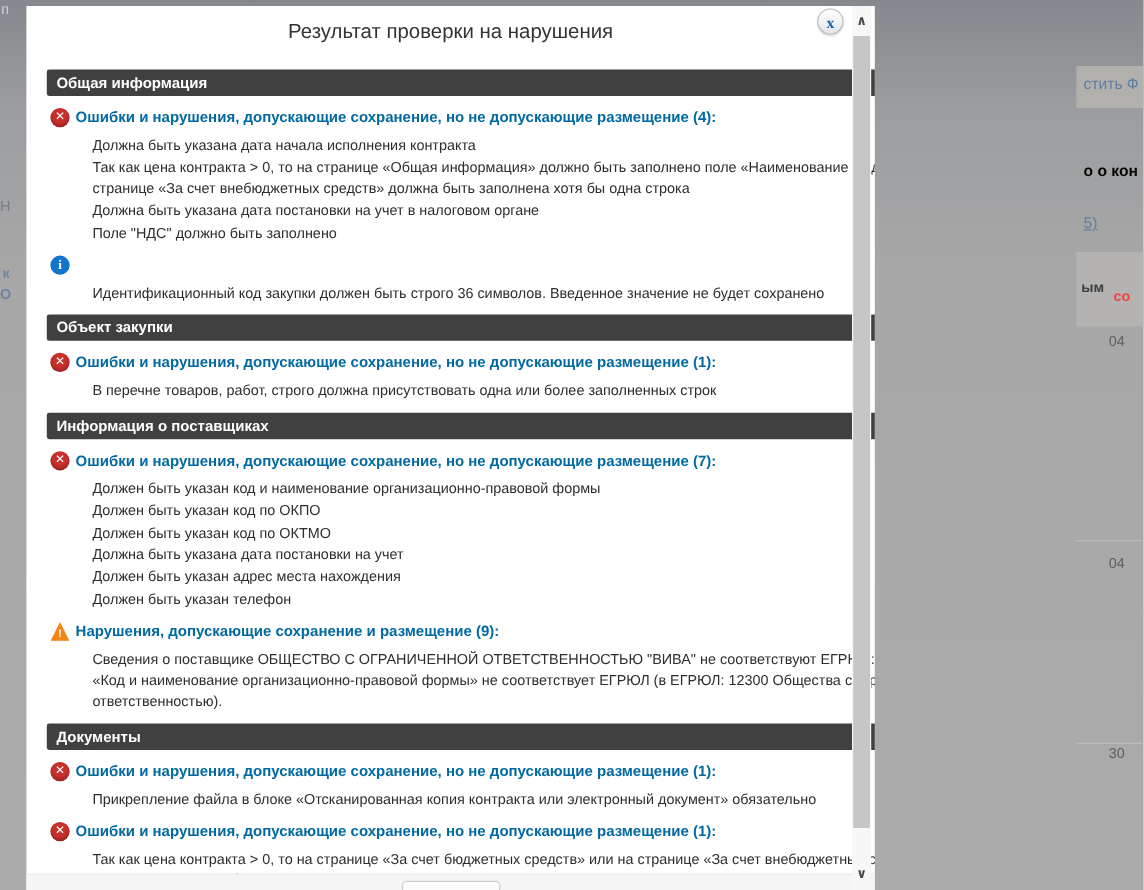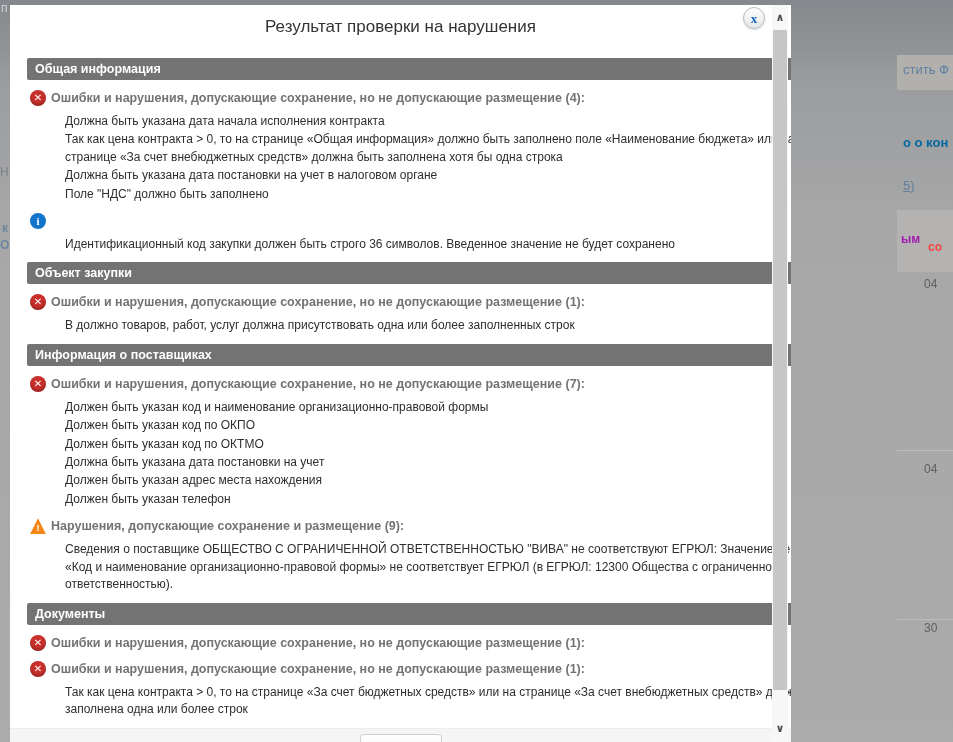--- a/index.html
+++ b/index.html
@@ -11,36 +11,36 @@
   }
 
   
   .bg-frag { position:absolute; z-index:1; white-space:nowrap; }
   .bg-band { position:absolute; z-index:0; }
   #bg-band-filter   { left:897px; top:55px;  width:56px; height:35px; background:#b2b0ad; }
   #bg-band-tablehead{ left:897px; top:210px; width:56px; height:62px; background:#b4b3b1; }
   #bg-line-1 { left:897px; top:450px; width:56px; height:1px; background:#bdbdbd; }
   #bg-line-2 { left:897px; top:619px; width:56px; height:1px; background:#bdbdbd; }
   #bg-frag-filter   { left:903px; top:62px;  color:#5d7e9e; font-size:13px; }
-  #bg-frag-contract { left:903px; top:135px; color:#0369a1; font-size:13px; font-weight:bold; }
+  #bg-frag-contract { left:903px; top:135px; color:#000000; font-size:13px; font-weight:bold; }
   #bg-frag-link     { left:903px; top:178px; color:#627f9d; font-size:13px; text-decoration:underline; }
   #bg-frag-col1a { left:928px; top:220px; color:#5a7democ; color:#5a7b94; font-weight:bold; font-size:12px;padding-left:44px; }
   #bg-frag-col1b { left:928px; top:240px; color:#ef4444; font-weight:bold; font-size:12px; }
-  #bg-frag-col2  { left:901px; top:232px; color:#a21caf; font-weight:bold; font-size:12px; }
+  #bg-frag-col2  { left:901px; top:232px; color:#404040; font-weight:bold; font-size:12px; }
   #bg-frag-cell1 { left:924px; top:277px; color:#5f5f5f; font-size:12px; }
   #bg-frag-cell2 { left:924px; top:462px; color:#5f5f5f; font-size:12px; }
   #bg-frag-cell3 { left:924px; top:621px; color:#5f5f5f; font-size:12px; }
   #bg-frag-left1 { left:1px; top:1px;   color:#cfd2d5; font-size:12px; }
   #bg-frag-left2 { left:0;   top:165px; color:#7c7f82; font-size:12px; }
   #bg-frag-left3 { left:2px; top:221px; color:#6e86a0; font-size:12px; font-weight:bold; }
   #bg-frag-left4 { left:0;   top:238px; color:#6e86a0; font-size:12px; font-weight:bold; }
 
   
   .modal {
-    position:absolute; left:10px; top:5px; width:781px; height:737px;
+    position:absolute; left:22px; top:5px; width:707px; height:737px;
     background:#ffffff; z-index:2; overflow:hidden;
   }
   .modal-title {
     text-align:center; margin-top:12px; font-size:17px; color:#333333;
   }
   .close-btn {
     position:absolute; top:2px; right:26px; width:22px; height:22px;
     border-radius:50%; border:1px solid #b8bcc0;
     background:linear-gradient(#ffffff,#e3e6e9);
     box-shadow:0 1px 2px rgba(0,0,0,.15);
@@ -48,33 +48,33 @@
     padding:0;
   }
   .close-btn span {
     color:#1465b0; font-weight:bold; font-size:13px; line-height:1;
     font-family:"Liberation Serif","DejaVu Serif",serif;
   }
 
   
   .content { position:absolute; left:17px; top:44px; width:843px; }
   .section-header {
-    background:#737373; color:#ffffff; font-weight:bold; font-size:12.5px;
+    background:#404040; color:#ffffff; font-weight:bold; font-size:12.5px;
     padding:4px 8px 4px 8px; border-radius:2px; margin-top:9px; line-height:14px;
   }
   .group-head { display:flex; align-items:flex-start; margin:10px 0 7px 3px; }
   .g-icon {
     flex:0 0 auto; width:16px; height:16px; margin-right:5px;
     display:flex; align-items:center; justify-content:center;
     font-size:10px; line-height:1; color:#fff; font-weight:bold;
   }
   .icon-error   { background:#c9302c; border-radius:50%; box-shadow:inset 0 -2px 3px rgba(0,0,0,.25); }
   .icon-info    { background:#1374cc; border-radius:50%; font-family:"Liberation Serif","DejaVu Serif",serif; font-size:11px; }
   .icon-warning { background:#f28718; clip-path:polygon(50% 0,100% 100%,0 100%); font-size:9px; padding-top:5px; }
-  .group-heading { font-weight:bold; font-size:12.5px; color:#737373; line-height:16px; }
+  .group-heading { font-weight:bold; font-size:12.5px; color:#0369a1; line-height:16px; }
   .group-items { margin-left:38px; margin-right:22px; }
   .item { font-size:12px; color:#2e2e2e; line-height:17.4px; margin-bottom:1px; }
 
   
   .modal-footer {
     position:absolute; left:0; right:0; bottom:0; height:14px;
     background:#f5f5f5; border-top:1px solid #ededed; z-index:3;
     display:flex; justify-content:center;
   }
   .footer-btn {
@@ -162,21 +162,21 @@
 
   <div class="section">
     <div class="section-header">Объект закупки</div>
     <div class="section-groups">
   <div class="group">
     <div class="group-head">
       <span class="g-icon icon-error">✕</span>
       <span class="group-heading">Ошибки и нарушения, допускающие сохранение, но не допускающие размещение (1):</span>
     </div>
     <div class="group-items">
-  <div class="item">В должно товаров, работ, услуг должна присутствовать одна или более заполненных строк</div>
+  <div class="item">В перечне товаров, работ, строго должна присутствовать одна или более заполненных строк</div>
 </div>
   </div>
 </div>
   </div>
 
   <div class="section">
     <div class="section-header">Информация о поставщиках</div>
     <div class="section-groups">
   <div class="group">
     <div class="group-head">
@@ -212,20 +212,23 @@
   </div>
 
   <div class="section">
     <div class="section-header">Документы</div>
     <div class="section-groups">
   <div class="group">
     <div class="group-head">
       <span class="g-icon icon-error">✕</span>
       <span class="group-heading">Ошибки и нарушения, допускающие сохранение, но не допускающие размещение (1):</span>
     </div>
+    <div class="group-items">
+  <div class="item">Прикрепление файла в блоке «Отсканированная копия контракта или электронный документ» обязательно</div>
+</div>
   </div>
 </div>
   </div>
 
   <div class="section">
     <div class="section-groups">
   <div class="group">
     <div class="group-head">
       <span class="g-icon icon-error">✕</span>
       <span class="group-heading">Ошибки и нарушения, допускающие сохранение, но не допускающие размещение (1):</span>

